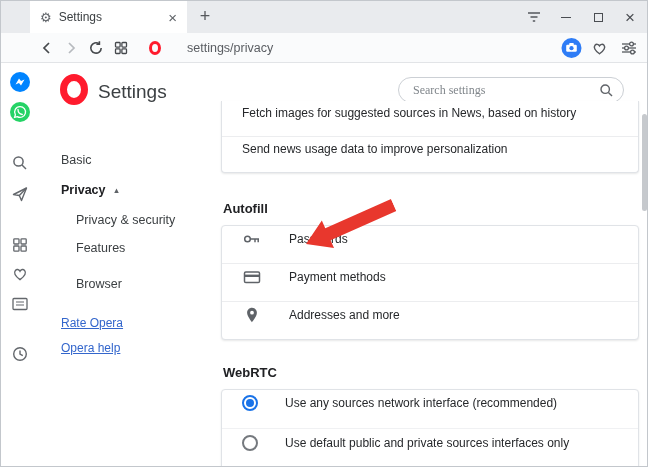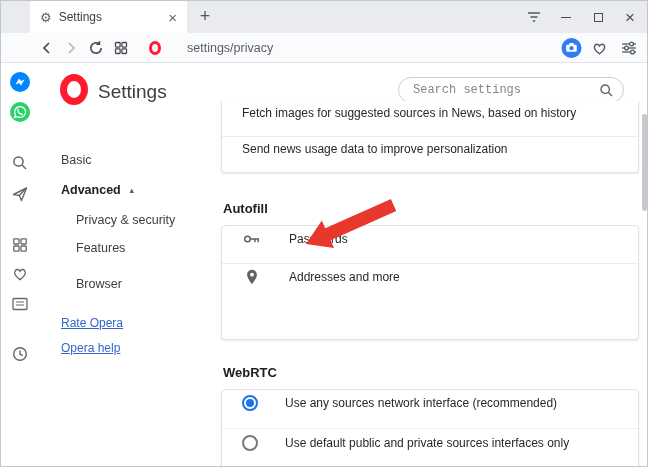--- a/index.html
+++ b/index.html
@@ -40,21 +40,21 @@
         align-items:center; justify-content:center; }
 
   
   .o-logo { position:absolute; left:59px; top:73px; width:28px; height:31px;
             border:7px solid var(--opera-red,#ff1b2d); border-radius:50%; }
   .page-title { position:absolute; left:97px; top:80px; font-size:19px; color:#3c4043; }
   .search-box { position:absolute; left:397px; top:76px; width:226px; height:26px;
                 border:1px solid #ccd0d5; border-radius:13px; background:#fff; }
   .search-input { position:absolute; left:0; top:0; width:100%; height:100%; border:none;
                   outline:none; background:transparent; border-radius:13px; padding:0 30px 0 14px;
-                  font-family:Liberation Mono, monospace; font-size:12px; color:#3c4043; }
+                  font-family:Liberation Serif, serif; font-size:12px; color:#3c4043; }
   .search-input::placeholder { color:#80868b; }
   .search-mag { position:absolute; right:9px; top:5px; }
 
   
   .nav-item { position:absolute; font-size:12.5px; color:#3c4043; white-space:nowrap; }
   .nav-item.advanced { font-weight:700; color:#202124; }
   .caret { font-size:8px; color:#5f6368; margin-left:9px; position:relative; top:-1px; }
   .nav-link { position:absolute; font-size:12px; color:var(--link-blue,#36c);
               text-decoration:underline; white-space:nowrap; cursor:pointer; }
 
@@ -234,21 +234,21 @@
   <div class="search-box">
     <input class="search-input" type="text" placeholder="Search settings" style="">
     <svg class="search-mag" width="15" height="15" viewBox="0 0 15 15">
         <circle cx="6.2" cy="6.2" r="4.2" fill="none" stroke="#5f6368" stroke-width="1.4"></circle>
         <path d="M9.4 9.4l3.6 3.6" stroke="#5f6368" stroke-width="1.4"></path>
       </svg>
   </div>
 
   <span class="nav-item" style="left:60px;top:152px">Basic</span>
   <span class="nav-item advanced" style="left:60px;top:182px">
-    <span>Advanced</span><span class="caret">▴</span>
+    <span>Privacy</span><span class="caret">▴</span>
   </span>
   <span class="nav-item" style="left:75px;top:212px">Privacy &amp; security</span>
   <span class="nav-item" style="left:75px;top:240px">Features</span>
   <span class="nav-item" style="left:75px;top:276px">Browser</span>
   <a class="nav-link" style="left:60px;top:315px">Rate Opera</a>
   <a class="nav-link" style="left:60px;top:340px">Opera help</a>
 
   <div class="card card-top" style="left:220px;top:100px;width:418px;height:72px">
     <div class="row">
       <span class="row-label">Fetch images for suggested sources in News, based on history</span>
@@ -262,20 +262,29 @@
   <div class="card" style="left:220px;top:224px;width:418px;height:115px">
     <div class="row">
       <span class="row-icon">
         <svg width="20" height="20" viewBox="0 0 20 20">
             <circle cx="5.5" cy="10" r="2.8" fill="none" stroke="#5f6368" stroke-width="1.5"></circle>
             <path d="M8.3 10H17M13 10v3.2M16.2 10v3.2" fill="none" stroke="#5f6368" stroke-width="1.5"></path>
           </svg>
       </span>
       <span class="row-label">Passwords</span>
     </div>
+    <div class="row">
+      <span class="row-icon">
+        <svg width="20" height="20" viewBox="0 0 20 20">
+            <rect x="2.5" y="5" width="15" height="10.5" rx="1.3" fill="none" stroke="#5f6368" stroke-width="1.5"></rect>
+            <rect x="2.5" y="7.6" width="15" height="2.4" fill="#5f6368"></rect>
+          </svg>
+      </span>
+      <span class="row-label">Payment methods</span>
+    </div>
     <div class="row last">
       <span class="row-icon">
         <svg width="20" height="20" viewBox="0 0 20 20">
             <path fill-rule="evenodd" d="M10 2.8C7.2 2.8 5.1 5 5.1 7.8 5.1 11.4 10 17.2 10 17.2s4.9-5.8 4.9-9.4C14.9 5 12.8 2.8 10 2.8zm0 6.8a1.9 1.9 0 1 1 0-3.8 1.9 1.9 0 0 1 0 3.8z" fill="#5f6368"></path>
           </svg>
       </span>
       <span class="row-label">Addresses and more</span>
     </div>
   </div>
 

